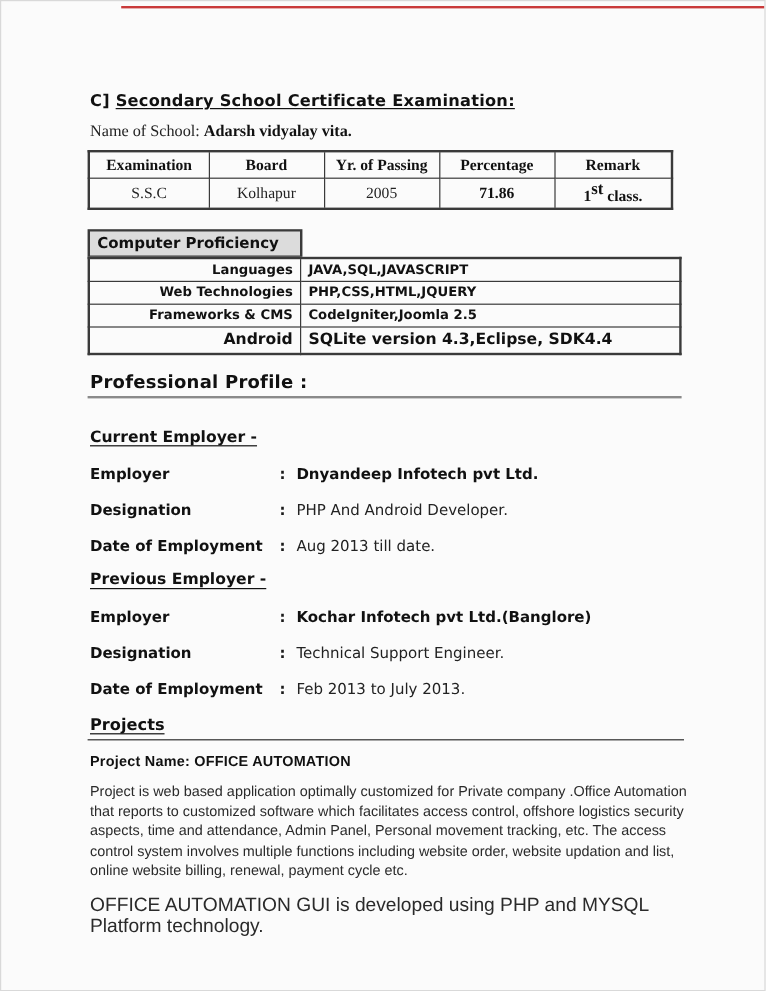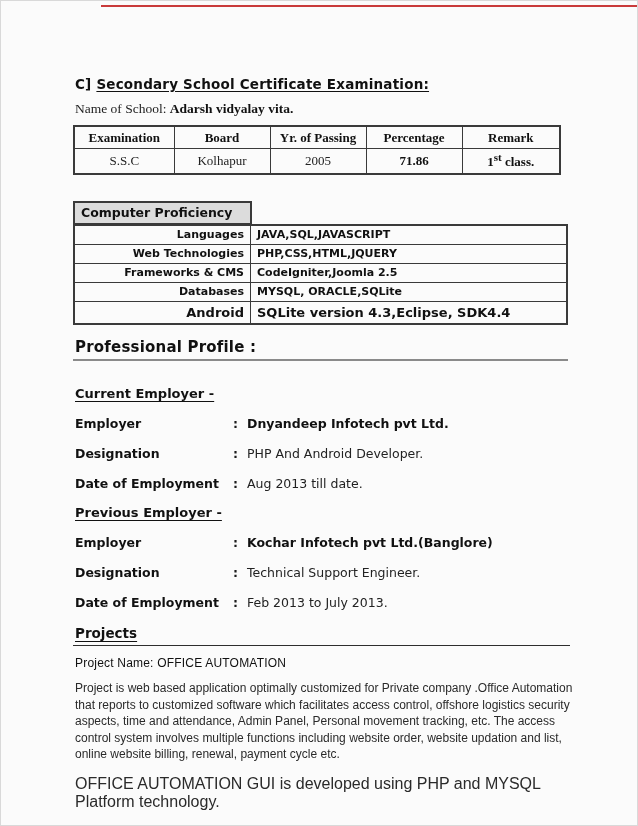--- a/index.html
+++ b/index.html
@@ -38,24 +38,24 @@
     margin-top:8px;width:486px;table-layout:fixed;
     font-family:"Liberation Serif",serif;font-size:13px;
     border:2px solid #3a3a3a;
   }
   .exam-table th,.exam-table td{
     border:1px solid #3a3a3a;text-align:center;padding:0;
   }
   .exam-table th{height:21px;font-size:13px;font-weight:bold;color:#111;}
   .exam-table td{height:24px;color:#222;}
   .exam-table .b{font-weight:bold;color:#111;}
-  .exam-table sup{font-size:11px;}
+  .exam-table sup{font-size:14px;}
   
   .cp-header{
-    margin-top:26px;width:163px;
+    margin-top:16px;width:163px;
     border:2px solid #3a3a3a;border-bottom:1px solid #3a3a3a;
     background:#dcdcdc;
     font-size:12.5px;font-weight:bold;color:#111;
     padding:2px 6px 3px 6px;
   }
   .cp-table{
     width:495px;table-layout:fixed;
     border:2px solid #3a3a3a;font-size:11px;
   }
   .cp-table td{border:1px solid #3a3a3a;padding:2px 6px 3px 6px;color:#111;}
@@ -77,21 +77,21 @@
   .info-colon{width:14px;font-weight:bold;flex:none;}
   .info-value{color:#222;}
   .info-value.bold{font-weight:bold;color:#111;}
   
   .proj-heading{
     margin:15px 0 0 2px;font-size:13.5px;font-weight:bold;color:#111;
     text-decoration:underline;text-underline-offset:3px;
   }
   .proj-rule{height:0;border:0;border-top:1.5px solid #2e2e2e;margin:4px 0 0 0;width:497px;}
   .proj-name{
-    margin:10px 0 0 2px;font-size:12px;font-weight:normal;color:#111;
+    margin:10px 0 0 2px;font-size:12px;font-weight:bold;color:#111;
     font-family:"Liberation Sans",sans-serif;letter-spacing:.2px;
   }
   .proj-desc{
     margin:10px 0 0 2px;width:499px;
     font-family:"Liberation Sans",sans-serif;
     font-size:12px;line-height:16.6px;color:#2a2a2a;
   }
   .proj-footer{
     margin:12px 0 0 2px;width:499px;
     font-family:"Liberation Sans",sans-serif;
@@ -143,24 +143,20 @@
       <td class="cp-value">JAVA,SQL,JAVASCRIPT</td>
     </tr>
     <tr>
       <td class="cp-label">Web Technologies</td>
       <td class="cp-value">PHP,CSS,HTML,JQUERY</td>
     </tr>
     <tr>
       <td class="cp-label">Frameworks &amp; CMS</td>
       <td class="cp-value">CodeIgniter,Joomla 2.5</td>
     </tr>
-    <tr>
-      <td class="cp-label">Databases</td>
-      <td class="cp-value">MYSQL, ORACLE,SQLite</td>
-    </tr>
     <tr class="big">
       <td class="cp-label">Android</td>
       <td class="cp-value">SQLite version 4.3,Eclipse, SDK4.4</td>
     </tr>
   </tbody>
     </table>
 
   <div class="pp-heading">Professional Profile :</div>
   <hr class="pp-rule">
 

